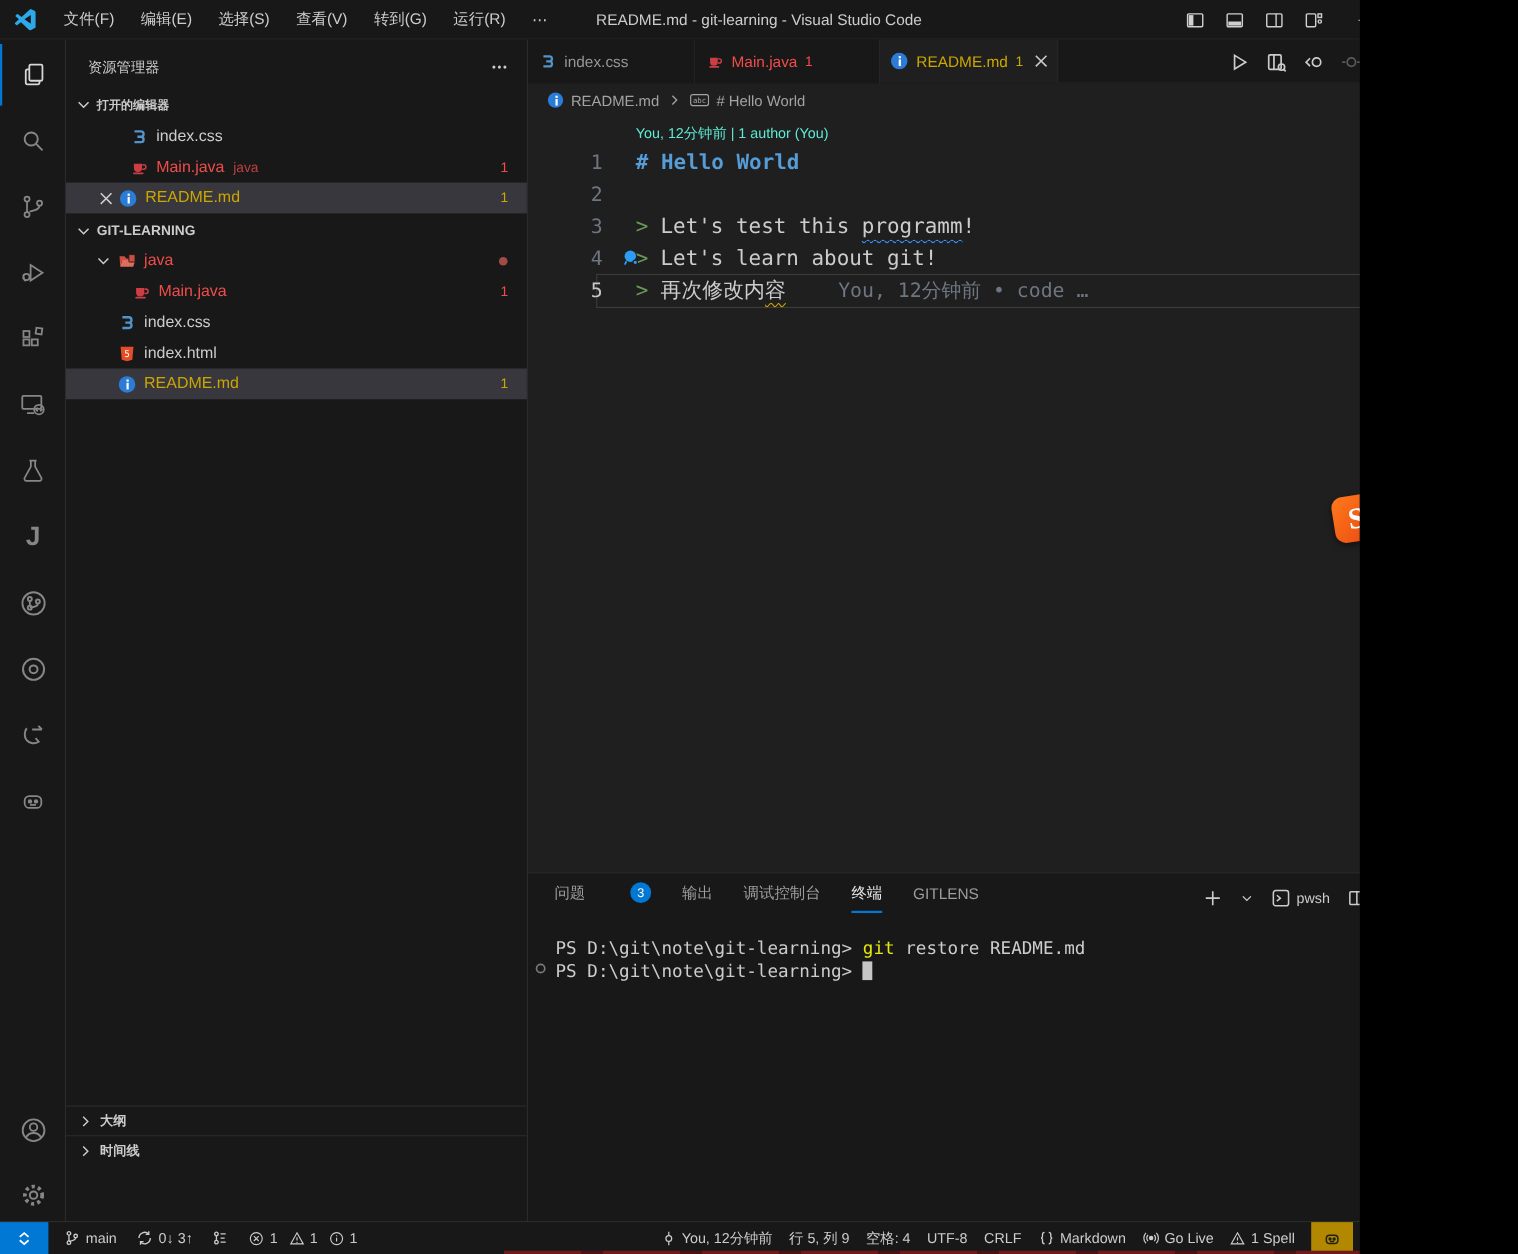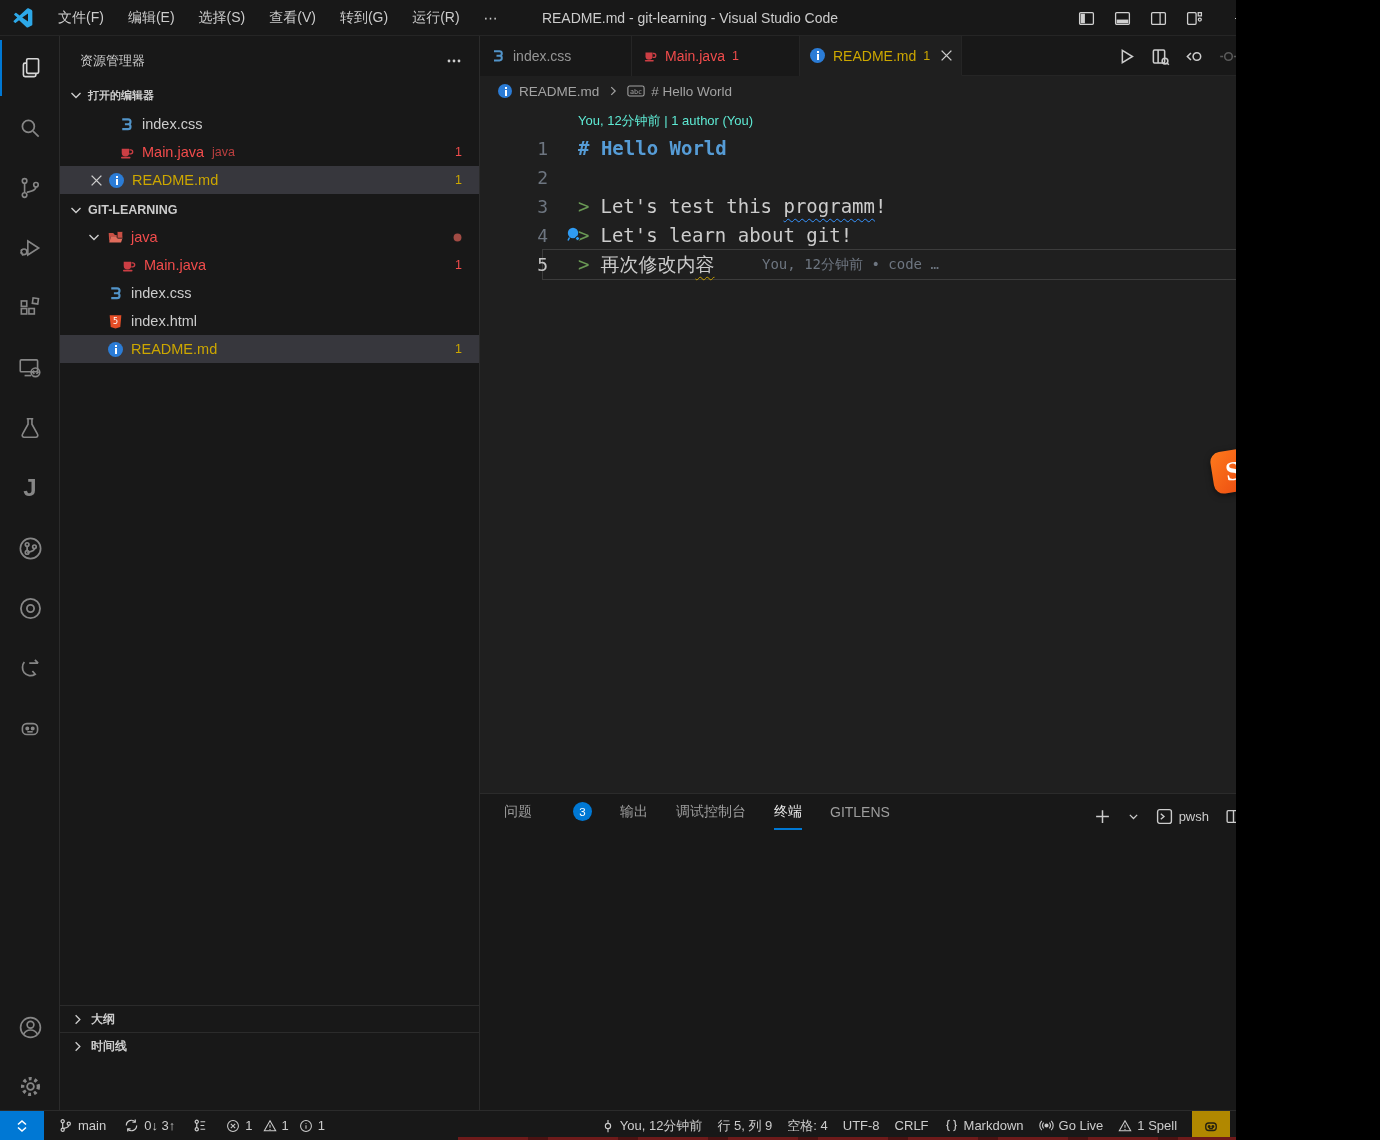--- a/index.html
+++ b/index.html
@@ -46,21 +46,21 @@
   #breadcrumb { left:480px; top:76px; width:900px; height:30px; background:#1f1f1f; display:flex; align-items:center; padding-left:18px; font-size:13.5px; color:#a3a3a3; }
 
   
   #editor { left:480px; top:106px; width:900px; height:687px; background:#1f1f1f; }
   .eline { position:absolute; left:0; width:100%; height:29px; }
   .lnum { position:absolute; left:30px; width:38px; text-align:right; font-family:"DejaVu Sans Mono",monospace; font-size:18px; color:#6e7681; line-height:29px; }
   .code { position:absolute; left:98px; font-family:"DejaVu Sans Mono",monospace; font-size:19px; line-height:29px; white-space:pre; color:#cccccc; }
   .qmark { color:#6a9955; margin-right:11px; }
   .sq-blue { text-decoration:underline wavy #3794ff 1px; text-underline-offset:5px; text-decoration-skip-ink:none; }
   .sq-yellow { text-decoration:underline wavy #c8a000 1px; text-underline-offset:5px; text-decoration-skip-ink:none; }
-  .blame { position:absolute; left:282px; font-family:"DejaVu Sans Mono",monospace; font-size:14px; line-height:29px; color:#6e7681; white-space:pre; }
+  .blame { position:absolute; left:282px; font-family:"DejaVu Sans Mono",monospace; font-size:18px; line-height:29px; color:#6e7681; white-space:pre; }
 
   
   #panel { left:480px; top:793px; width:900px; height:317px; background:#181818; border-top:1px solid #2b2b2b; }
   .ptab { font-size:14px; color:#9d9d9d; padding-bottom:7px; border-bottom:2px solid transparent; display:flex; align-items:center;gap:33px; }
   .ptab.active { color:#e7e7e7; border-bottom-color:#0078d4; }
   .pbadge { margin-left:8px; background:#0078d4; color:#fff; border-radius:50%; width:19px; height:19px; font-size:11.5px; display:flex; align-items:center; justify-content:center; }
   .term-line { position:absolute; left:25px; font-family:"DejaVu Sans Mono",monospace; font-size:16px; line-height:21px; color:#cccccc; white-space:pre; }
   .cursor-block { display:inline-block; width:9px; height:17px; background:#c6c6c6; vertical-align:-3px; }
 
   
@@ -568,20 +568,27 @@
             <path d="M3.5 10 8 5.5l4.5 4.5"></path>
           </svg>
         </span>
       <span>
           <svg width="14" height="14" viewBox="0 0 12 12">
             <path d="M1.5 1.5l9 9M10.5 1.5l-9 9" stroke="#cccccc" stroke-width="1.3"></path>
           </svg>
         </span>
     </div>
 
+    <div class="abs" style="left:0;top:50px;width:880px;height:260px;">
+      <div class="term-line" style="top:7px;"><span>PS D:\git\note\git-learning&gt; </span><span style="color:#e5e510;">git</span><span> restore README.md</span></div>
+      <div class="term-line" style="top:28px;"><span>PS D:\git\note\git-learning&gt; </span><span class="cursor-block"></span></div>
+      <svg class="abs" style="left:6px;top:31px;" width="11" height="11" viewBox="0 0 10 10">
+          <circle cx="5" cy="5" r="3.4" fill="none" stroke="#787878" stroke-width="1.4"></circle>
+        </svg>
+    </div>
     <div class="abs" style="right:4px;top:55px;width:5px;height:42px;background:#454545;border-radius:3px;"></div>
   </div>
 
   <div id="statusbar" class="abs flex">
     <div class="flex" style="width:44px;height:30px;background:#0078d4;justify-content:center;">
       <svg width="16" height="16" viewBox="0 0 16 16" fill="none" stroke="#ffffff" stroke-width="1.6">
           <path d="M6.5 4 3 8l3.5 4M9.5 4 13 8l-3.5 4" transform="rotate(90 8 8)"></path>
         </svg>
     </div>
     <div class="flex" style="gap:18px;margin-left:14px;">

